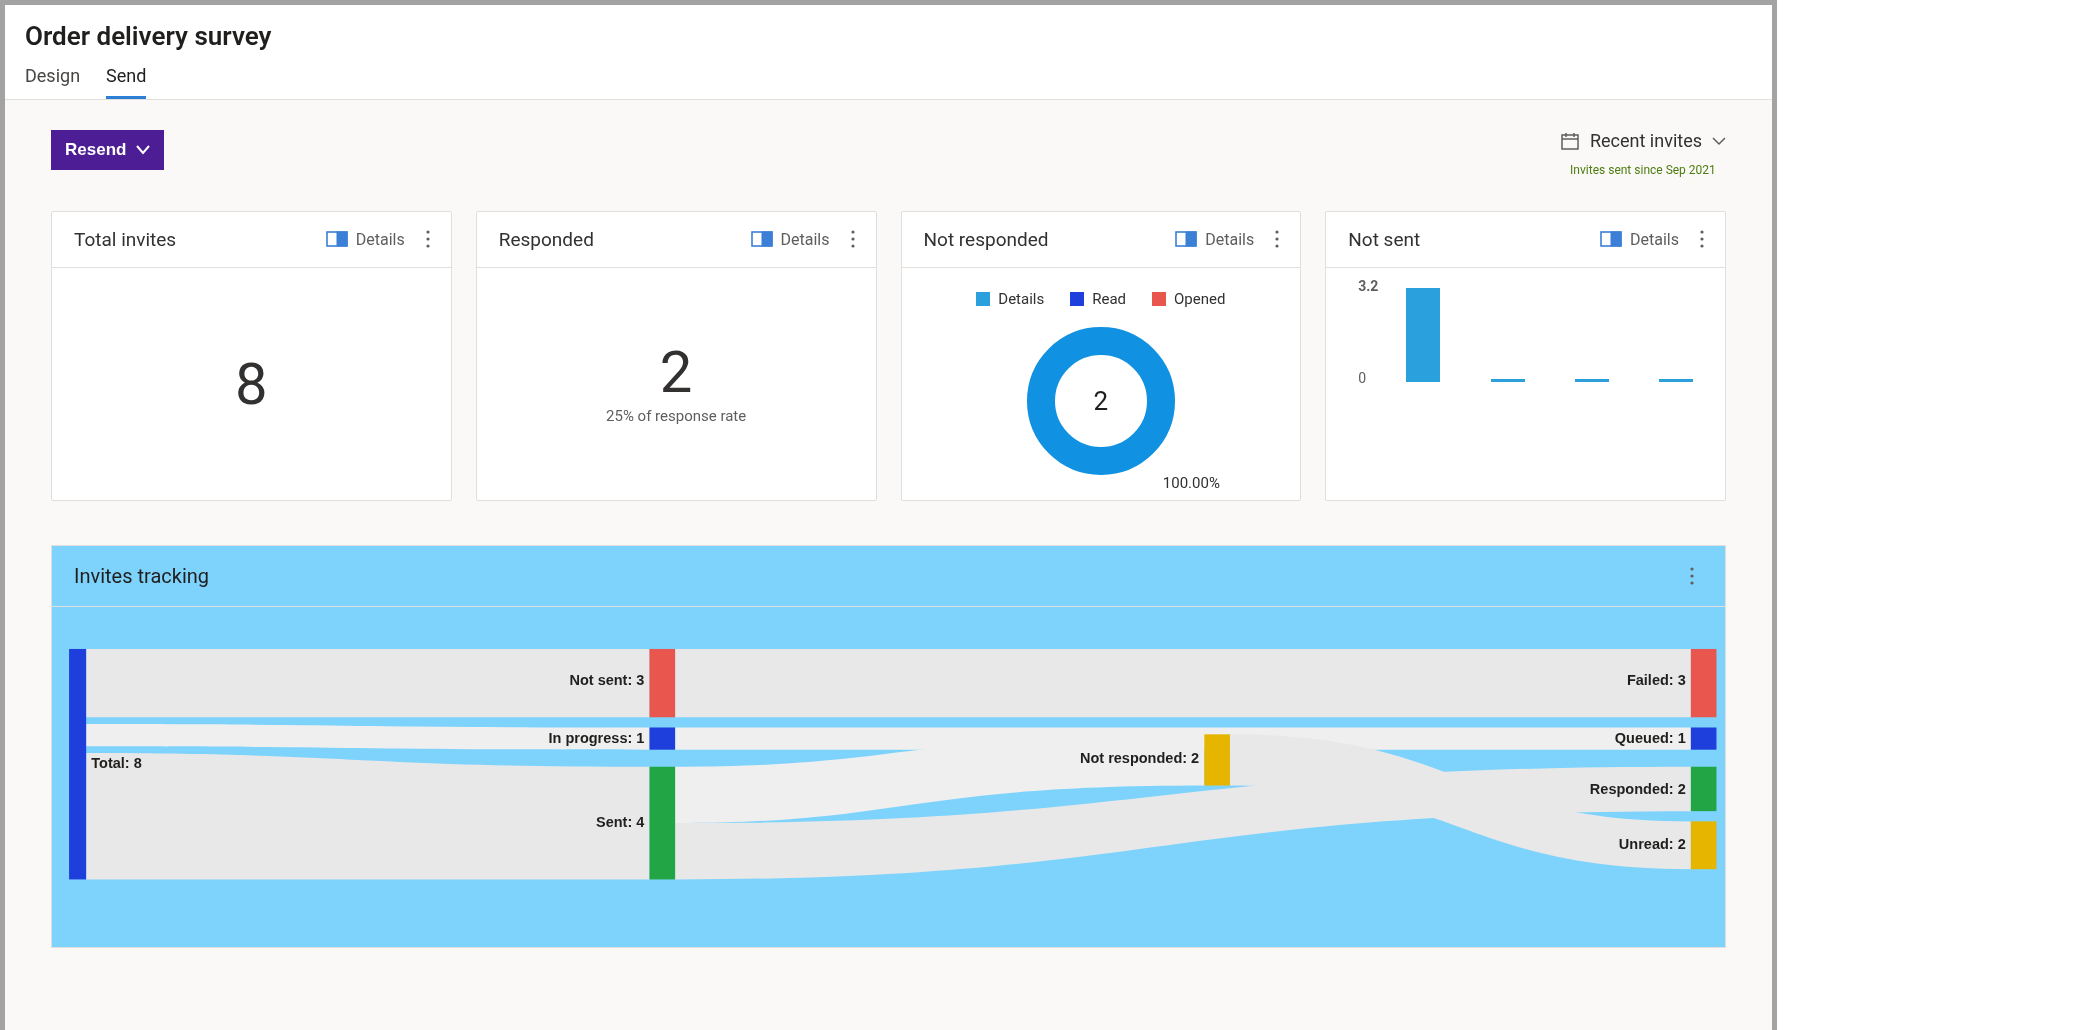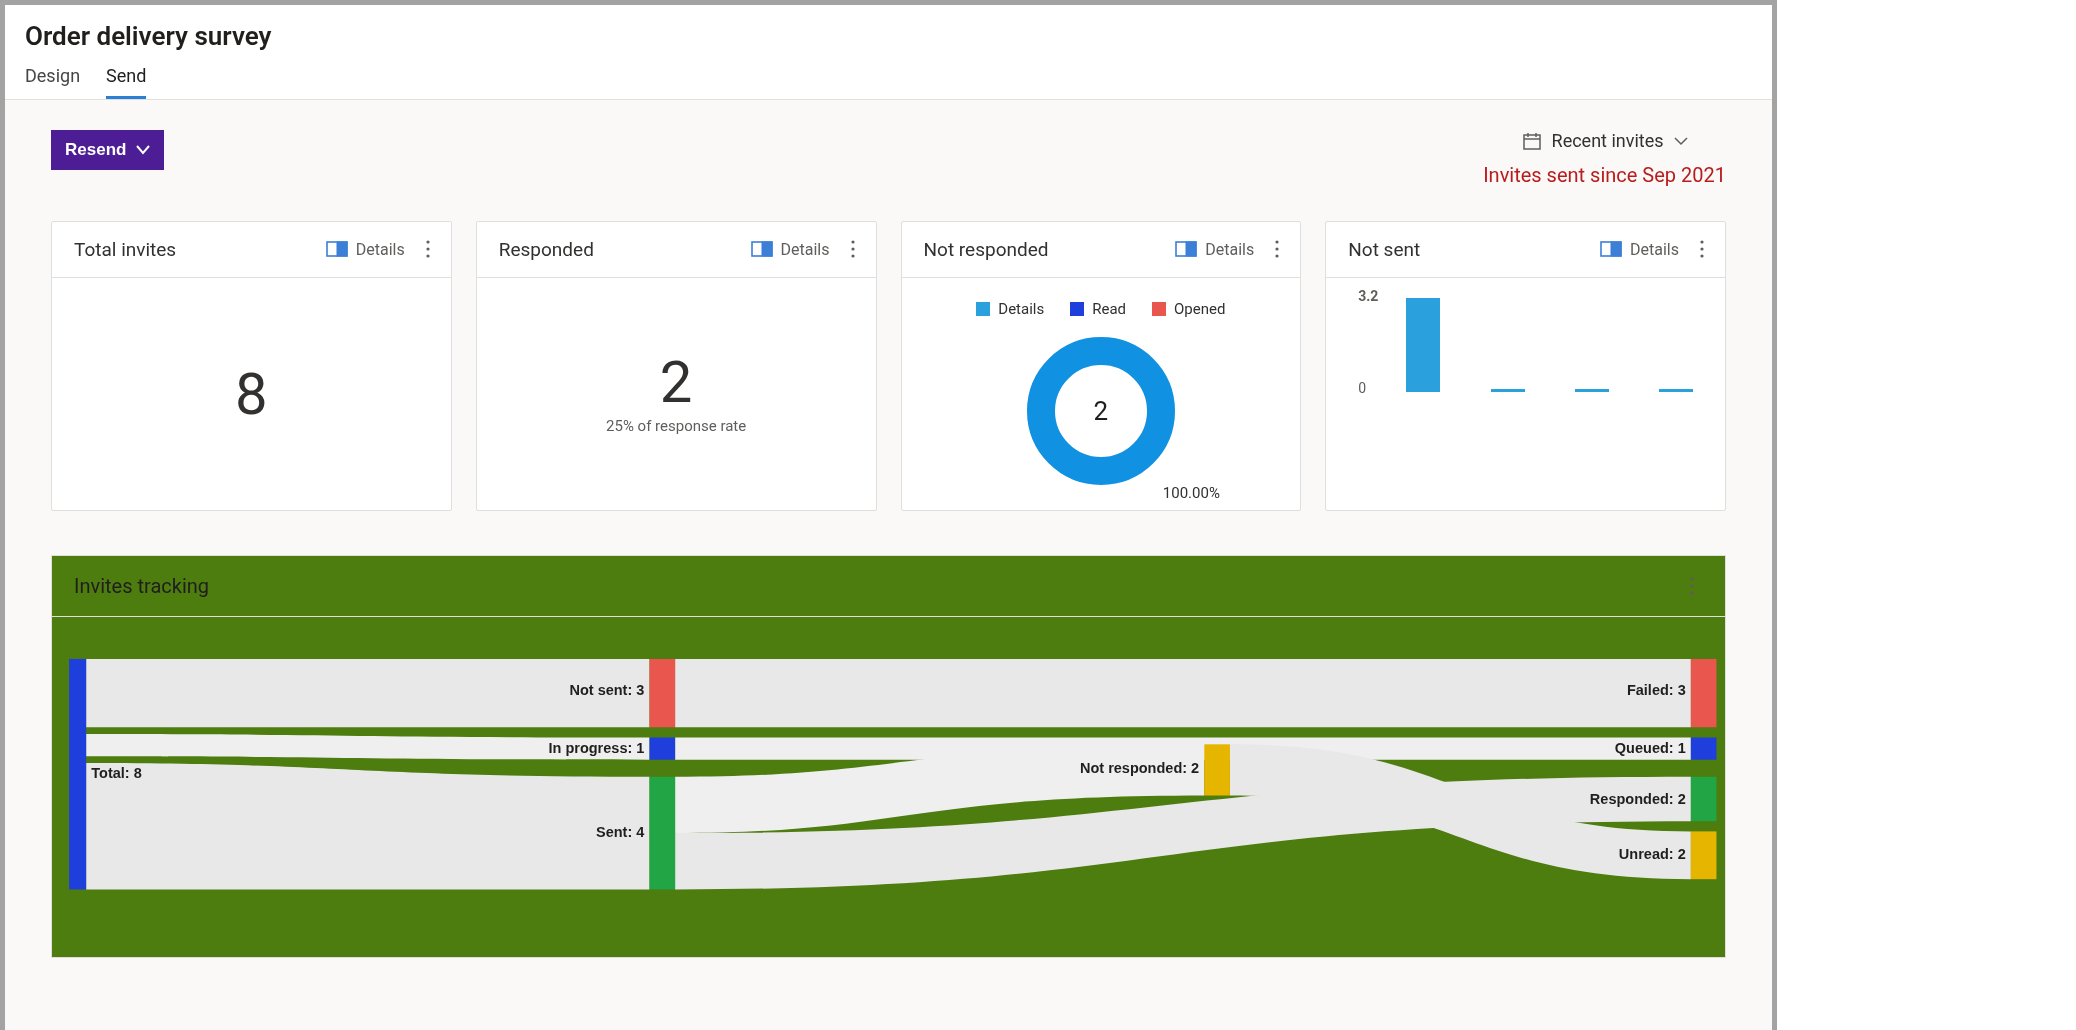--- a/index.html
+++ b/index.html
@@ -85,22 +85,22 @@
     display: inline-flex;
     align-items: center;
     gap: 10px;
     font-size: 18px;
     color: #323130;
     cursor: pointer;
   }
   .recent-invites svg { fill: #605e5c; }
   .since {
     margin-top: 8px;
-    font-size: 20px;
-    color: #b91c1c;
+    font-size: 12px;
+    color: #4d7c0f;
   }
   .cards {
     display: flex;
     gap: 24px;
     margin-top: 34px;
   }
   .card {
     flex: 1;
     background: #fff;
     border: 1px solid var(--border);
@@ -187,21 +187,21 @@
   .axis-label { position: absolute; left: 10px; font-size: 14px; color: #605e5c;}
   .axis-label.top { top: -4px; font-weight: bold;}
   .axis-label.bottom { bottom: -4px;}
   .bar-col { flex: 1; display: flex; flex-direction: column; align-items: center; justify-content: flex-end; height: 100%;}
   .bar { width: 34px; background: var(--cyan);}
   .bar-labels { display: flex; gap: 30px; padding-left: 48px; margin-top: 6px;}
   .bar-labels > div { flex: 1; text-align: center; font-size: 14px; color: #605e5c; line-height: 1.25;}
 
   .tracking-card {
     margin-top: 44px;
-    background: #4d7c0f;
+    background: #7dd3fc;
     border: 1px solid var(--border);
   }
   .tracking-head {
     display: flex; align-items: center; justify-content: space-between;
     padding: 18px 22px;
     border-bottom: 1px solid var(--border);
   }
   .tracking-title { font-size: 20px; }
   .sankey-svg { width: 100%; height: 340px; display: block; }
 </style>

